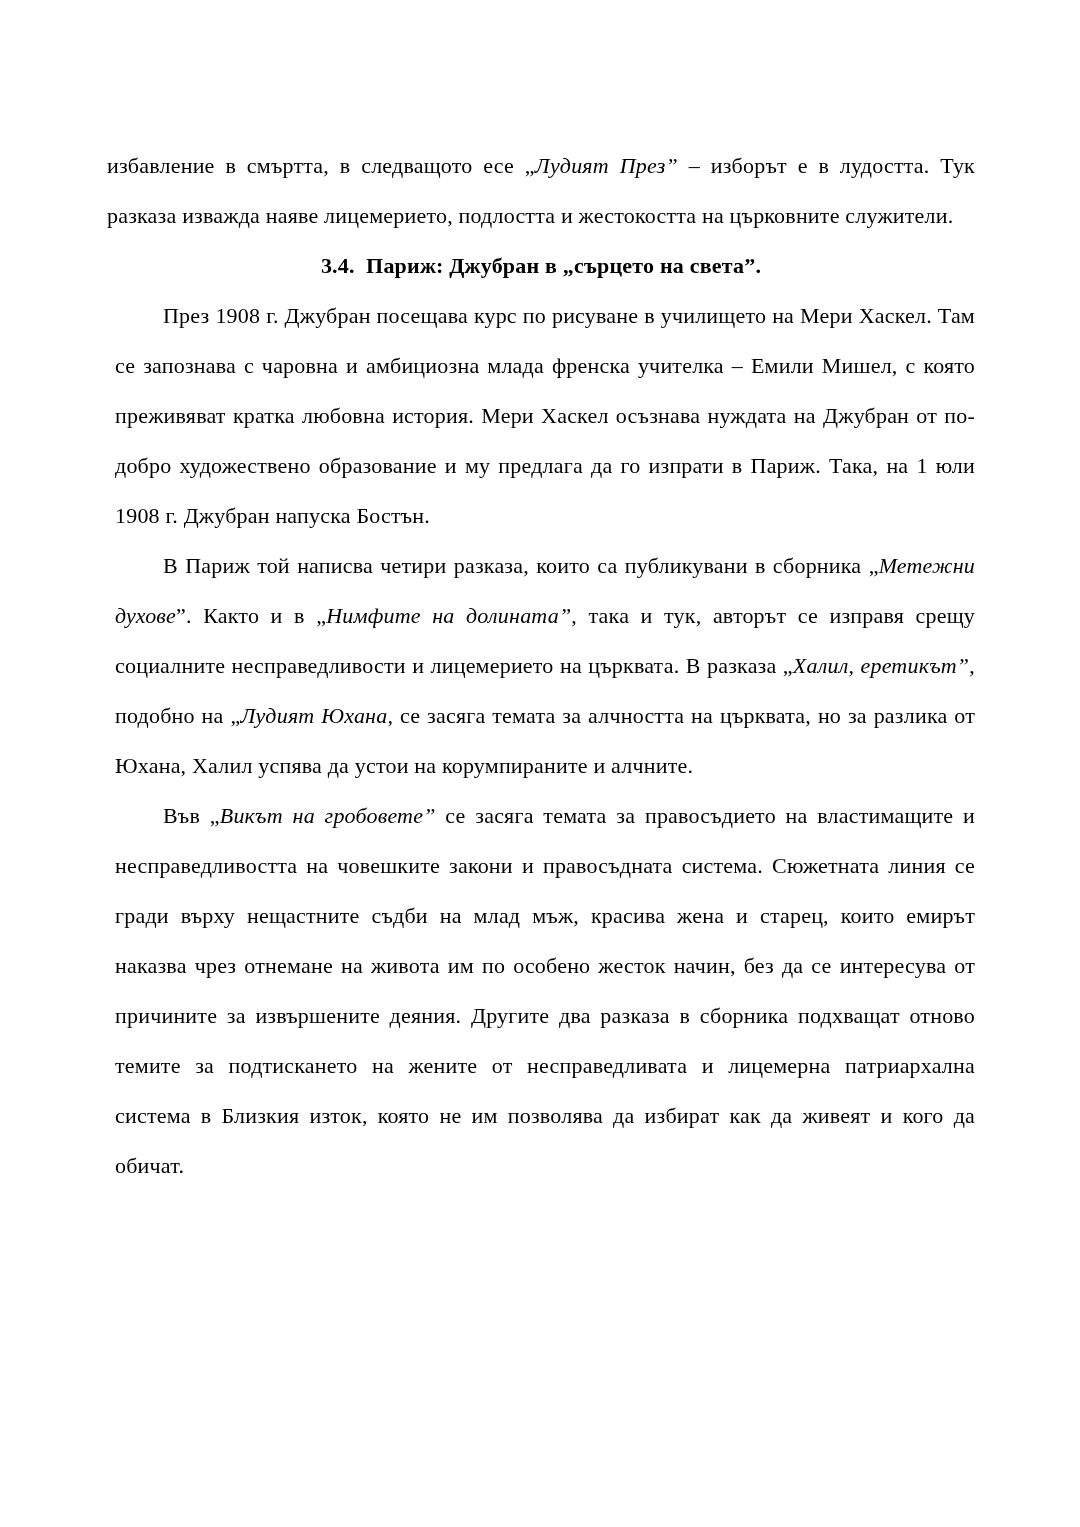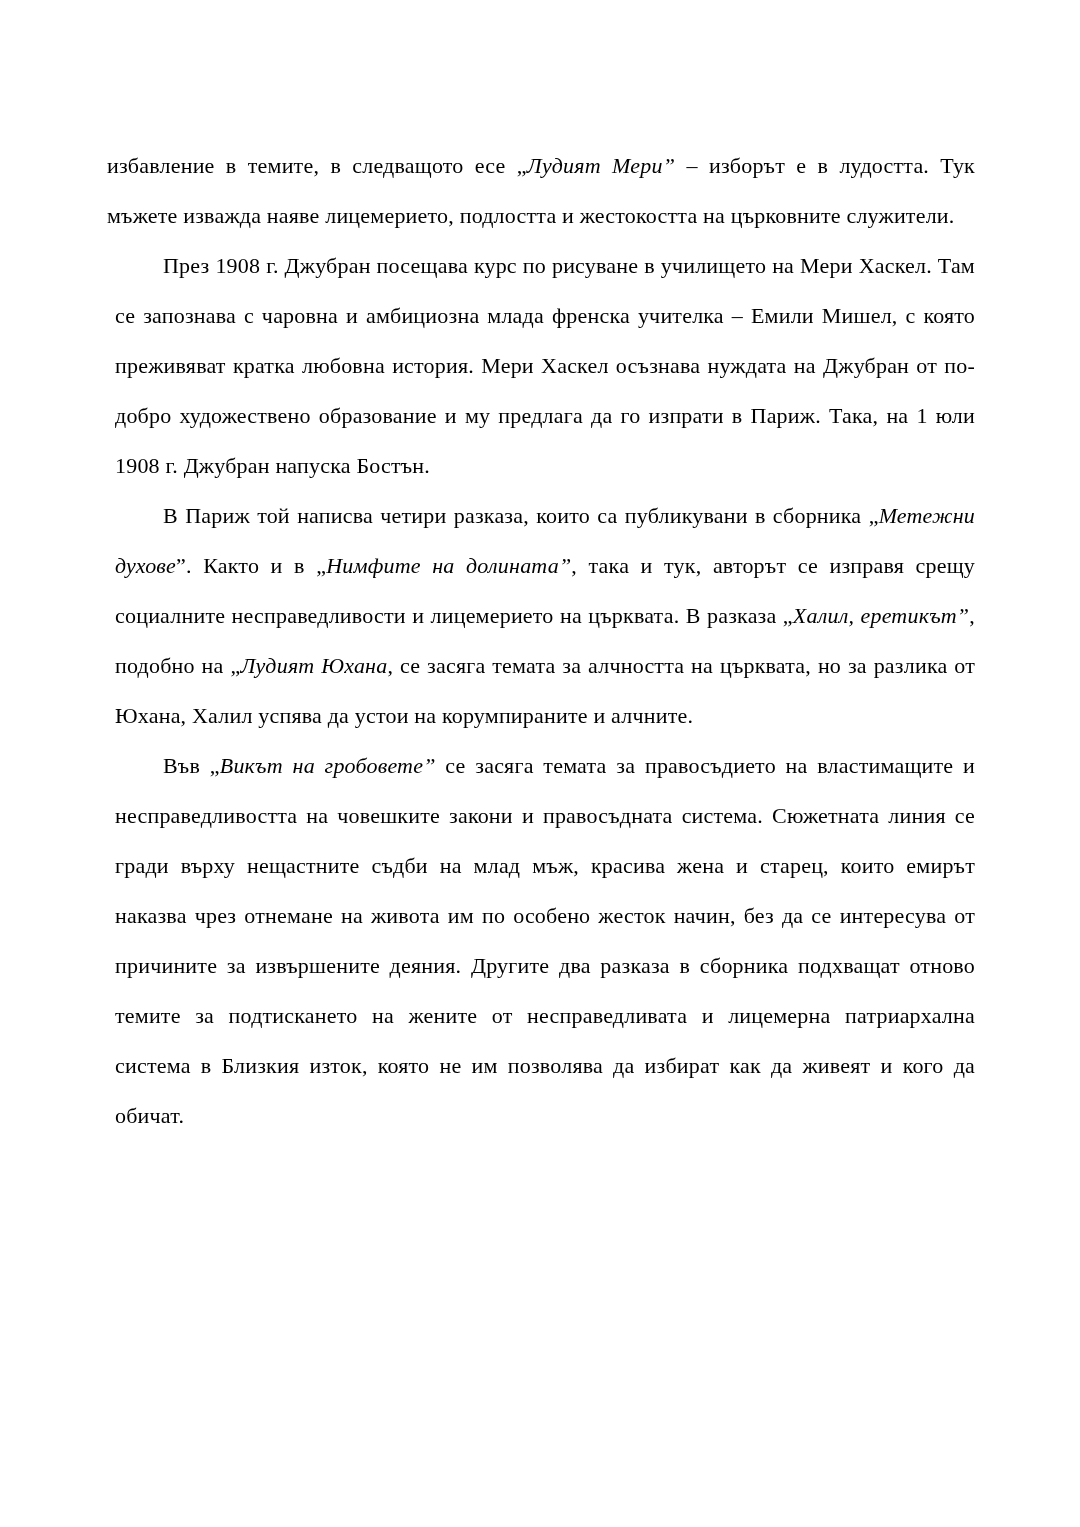--- a/index.html
+++ b/index.html
@@ -38,18 +38,19 @@
     font-weight: bold;
   }
   .run-italic { font-style: italic; }
   .run-bold { font-weight: bold; }
 </style>
 </head>
 <body>
 
 <div class="page">
   <div class="content" id="document-content">
-      <p class="paragraph"><span>избавление в темите, в следващото есе „</span><span class="run-italic">Лудият Мери”</span><span> – изборът е в лудостта.  Тук мъжете изважда наяве лицемерието, подлостта и жестокостта на църковните служители.</span></p>
+      <p class="paragraph"><span>избавление в смъртта, в следващото есе „</span><span class="run-italic">Лудият През”</span><span> – изборът е в лудостта.  Тук разказа изважда наяве лицемерието, подлостта и жестокостта на църковните служители.</span></p>
+      <h2 class="heading"><span class="run-bold">3.4.&nbsp; Париж: Джубран в „сърцето на света”.</span></h2>
       <p class="paragraph indent"><span>През 1908 г. Джубран посещава курс по рисуване в училището на Мери Хаскел. Там се запознава с чаровна  и амбициозна млада френска учителка – Емили Мишел, с която преживяват кратка любовна история. Мери Хаскел осъзнава нуждата  на Джубран от по-добро художествено образование и му предлага да го изпрати в Париж. Така, на 1 юли 1908 г. Джубран напуска Бостън.</span></p>
       <p class="paragraph indent"><span>В Париж той написва четири разказа, които са публикувани в сборника „</span><span class="run-italic">Метежни духове</span><span>”. Както и в „</span><span class="run-italic">Нимфите на долината”</span><span>, така и тук, авторът се изправя срещу социалните несправедливости  и лицемерието на църквата. В разказа „</span><span class="run-italic">Халил, еретикът”</span><span>, подобно на „</span><span class="run-italic">Лудият Юхана</span><span>, се засяга темата за алчността на църквата, но за разлика от Юхана, Халил успява да устои на корумпираните и алчните.</span></p>
       <p class="paragraph indent"><span>Във „</span><span class="run-italic">Викът на гробовете”</span><span> се засяга темата за правосъдието на властимащите и несправедливостта на човешките закони и правосъдната система. Сюжетната линия се гради върху нещастните съдби на млад мъж, красива жена и старец, които емирът наказва чрез отнемане на живота им по особено жесток начин, без да се интересува от причините за извършените деяния. Другите два разказа в сборника подхващат отново темите за подтискането на жените от несправедливата и лицемерна патриархална система в Близкия изток, която не им позволява да избират как да живеят и кого да обичат.</span></p>
     </div>
 </div>
 
 </body></html>

